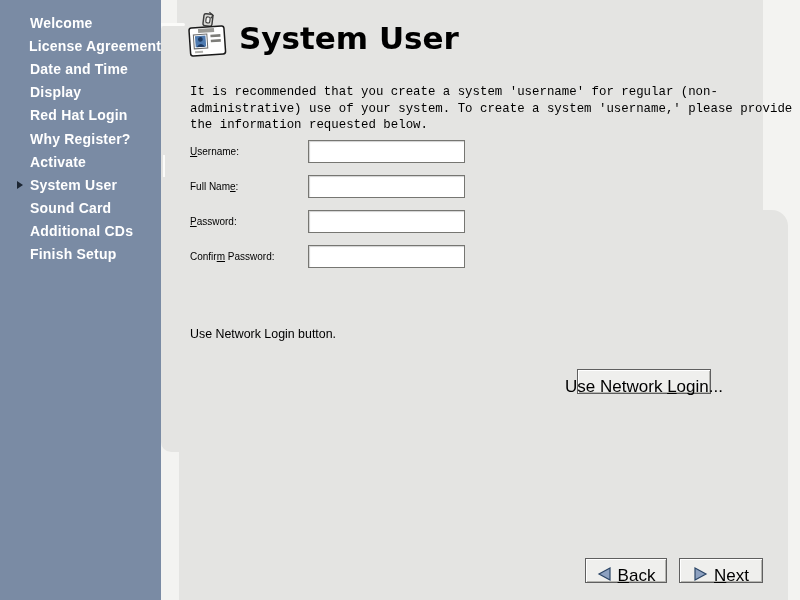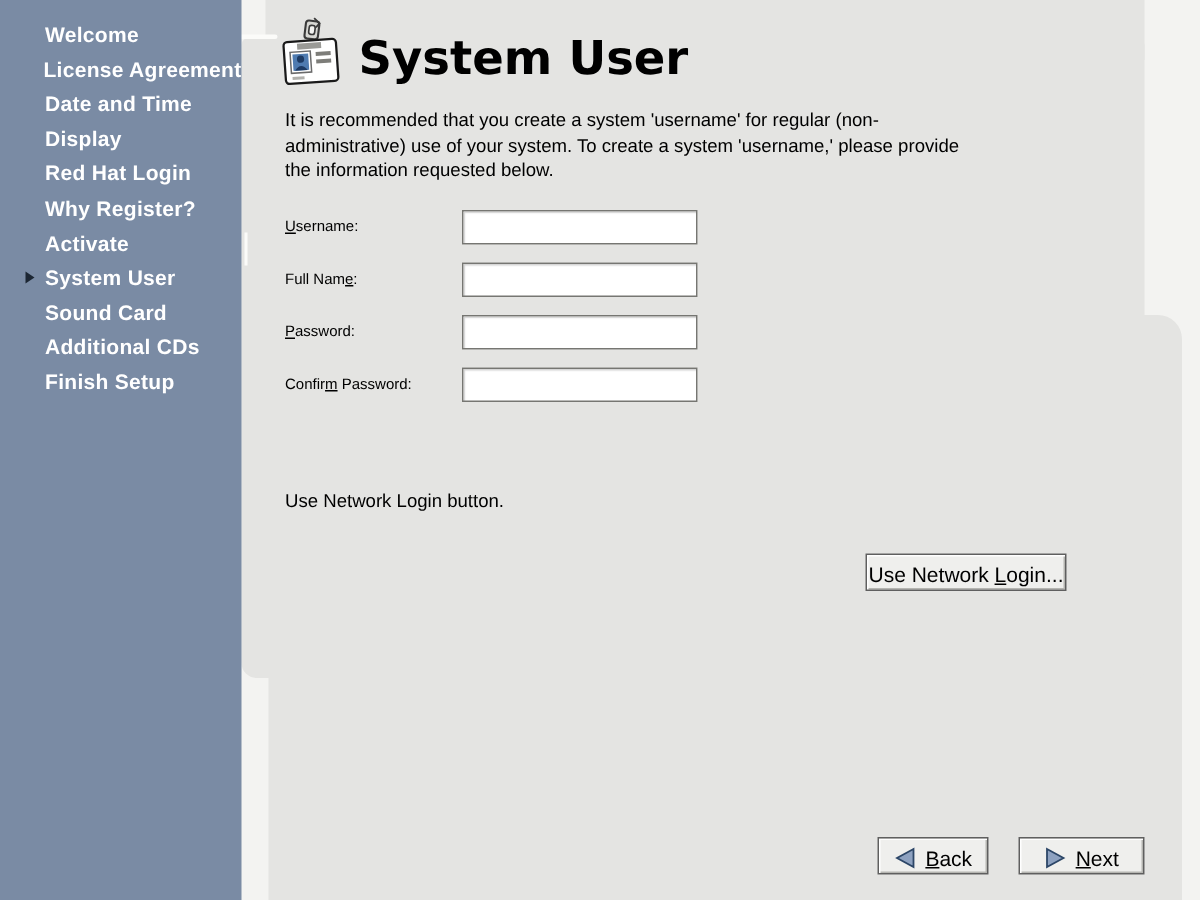--- a/index.html
+++ b/index.html
@@ -37,43 +37,43 @@
   .panel{position:absolute;background:var(--panel-bg);z-index:1;}
   .panel-top{left:177px;top:0;width:586px;height:40px;}
   .panel-bottom{left:179px;top:210px;width:609px;height:390px;border-top-right-radius:16px;}
   .panel-mid{left:161px;top:25px;width:602px;height:427px;border-radius:5px 5px 5px 10px;}
   .dash-h{position:absolute;left:159px;top:23px;width:26px;height:3px;background:var(--panel-highlight);border-radius:2px;z-index:3;}
   .dash-v{position:absolute;left:163px;top:155px;width:2px;height:22px;background:var(--panel-highlight);z-index:3;}
   
   .header{position:absolute;left:186px;top:10px;display:flex;align-items:center;gap:11px;z-index:4;}
   .page-title{font-family:"DejaVu Sans", sans-serif;font-size:31px;font-weight:bold;line-height:52px;white-space:nowrap;}
   
-  .intro{position:absolute;left:190px;top:72px;font-size:12.4px;line-height:16.6px;z-index:4;}
+  .intro{position:absolute;left:190px;top:84px;font-size:12.4px;line-height:16.6px;z-index:4;font-family:Liberation Mono, monospace;}
   .network-note{position:absolute;left:190px;top:326px;font-size:12.4px;line-height:16.6px;z-index:4;}
   
   .form{position:absolute;left:190px;top:140px;width:280px;z-index:4;}
   .form-row{position:relative;height:23px;margin-bottom:12px;}
   .form-label{line-height:23px;font-size:10px;white-space:nowrap;}
   .mn{text-decoration:underline;}
   .text-input{
     position:absolute;left:118px;top:0;width:157px;height:23px;
     background:var(--input-bg);border:1px solid var(--input-border);
     box-shadow:inset 1px 1px 1px rgba(0,0,0,.18);
     font-family:"Liberation Sans", sans-serif;font-size:12px;padding:2px 4px;border-radius:0;
   }
   
   .btn{
-    position:absolute;display:flex;align-items:flex-end;justify-content:center;gap:6px;
+    position:absolute;display:flex;align-items:flex-start;justify-content:center;gap:6px;
     background:var(--button-bg);border:1px solid var(--button-border);
     box-shadow:inset 1px 1px 0 #fff, inset -1px -1px 0 #b5b5b1;
-    font-family:"Liberation Sans", sans-serif;font-size:14px;color:var(--text);
-    padding:2px;z-index:4;cursor:default;white-space:nowrap;
+    font-family:"Liberation Sans", sans-serif;font-size:17px;color:var(--text);
+    padding:7px;z-index:4;cursor:default;white-space:nowrap;
   }
   .btn-network{left:577px;top:369px;width:134px;height:25px;}
-  .btn-back{left:585px;top:558px;width:74px;height:25px;}
+  .btn-back{left:585px;top:558px;width:82px;height:25px;}
   .btn-next{left:679px;top:558px;width:84px;height:25px;}
   .nav-glyph{display:block;}
 </style>
 </head>
 <body>
 
 <div class="panel panel-top"></div>
 <div class="panel panel-bottom"></div>
 <div class="panel panel-mid"></div>
 <div class="dash-h"></div>

